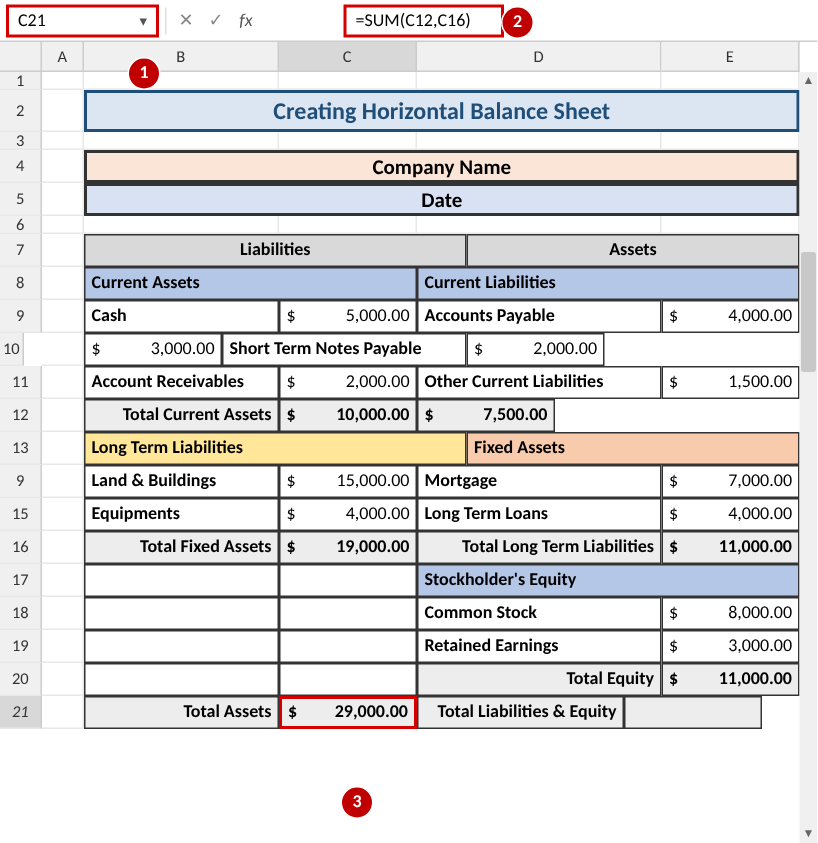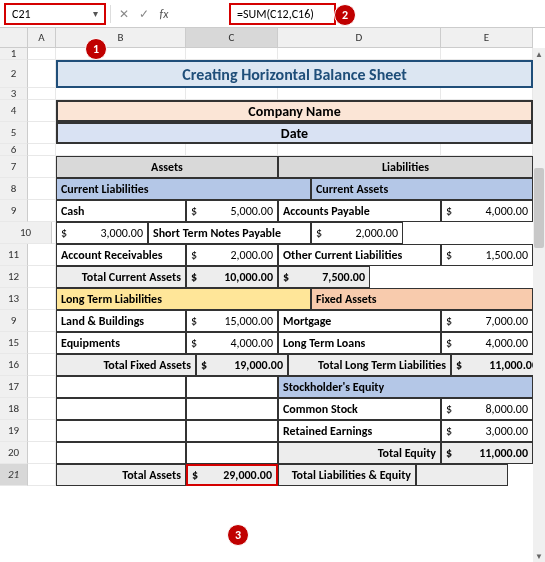--- a/index.html
+++ b/index.html
@@ -119,48 +119,48 @@
   <div class="cell" style="width:28px"></div>
       <div class="cell" style="width:130px"></div>
       <div class="cell" style="width:92px"></div>
       <div class="cell" style="width:163px"></div>
       <div class="cell" style="width:92px"></div>
 </div>
 
 <div class="row" style="height:22px">
   <div style="position:absolute;left:-28px;width:28px;height:22px" class="row-header">7</div>
   <div class="cell" style="width:28px"></div>
+  <div class="cell header-cell" style="width:255px">Liabilities</div>
   <div class="cell header-cell" style="width:222px">Assets</div>
-  <div class="cell header-cell" style="width:255px">Liabilities</div>
 </div>
 
 <div class="row" style="height:22px">
   <div style="position:absolute;left:-28px;width:28px;height:22px" class="row-header">8</div>
   <div class="cell" style="width:28px"></div>
+  <div class="cell section-blue" style="width:222px">Current Assets</div>
   <div class="cell section-blue" style="width:255px">Current Liabilities</div>
-  <div class="cell section-blue" style="width:222px">Current Assets</div>
 </div>
 
 <div class="row" style="height:22px">
   <div style="position:absolute;left:-28px;width:28px;height:22px" class="row-header">9</div>
   <div class="cell" style="width:28px"></div>
   <div class="cell data-cell" style="width:130px;font-weight:bold">Cash</div>
   <div class="cell data-cell money" style="width:92px">
         <span>$</span>
         <span>5,000.00</span>
       </div>
   <div class="cell data-cell" style="width:163px;font-weight:bold">Accounts Payable</div>
   <div class="cell data-cell money" style="width:92px">
         <span>$</span>
         <span>4,000.00</span>
       </div>
 </div>
 
 <div class="row" style="height:22px">
-  <div style="position:absolute;left:-28px;width:52px;height:22px" class="row-header">10</div>
+  <div style="position:absolute;left:-28px;width:16px;height:22px" class="row-header">10</div>
   <div class="cell" style="width:28px"></div>
   <div class="cell data-cell money" style="width:92px">
         <span>$</span>
         <span>3,000.00</span>
       </div>
   <div class="cell data-cell" style="width:163px;font-weight:bold">Short Term Notes Payable</div>
   <div class="cell data-cell money" style="width:92px">
         <span>$</span>
         <span>2,000.00</span>
       </div>
@@ -228,21 +228,21 @@
   <div class="cell data-cell" style="width:163px;font-weight:bold">Long Term Loans</div>
   <div class="cell data-cell money" style="width:92px">
         <span>$</span>
         <span>4,000.00</span>
       </div>
 </div>
 
 <div class="row" style="height:22px">
   <div style="position:absolute;left:-28px;width:28px;height:22px" class="row-header">16</div>
   <div class="cell" style="width:28px"></div>
-  <div class="cell total-cell jr" style="width:140px">Total Fixed Assets</div>
+  <div class="cell total-cell jr" style="width:130px">Total Fixed Assets</div>
   <div class="cell total-cell money" style="width:92px">
         <span>$</span>
         <span>19,000.00</span>
       </div>
   <div class="cell total-cell jr" style="width:163px">Total Long Term Liabilities</div>
   <div class="cell total-cell money" style="width:92px">
         <span>$</span>
         <span>11,000.00</span>
       </div>
 </div>

